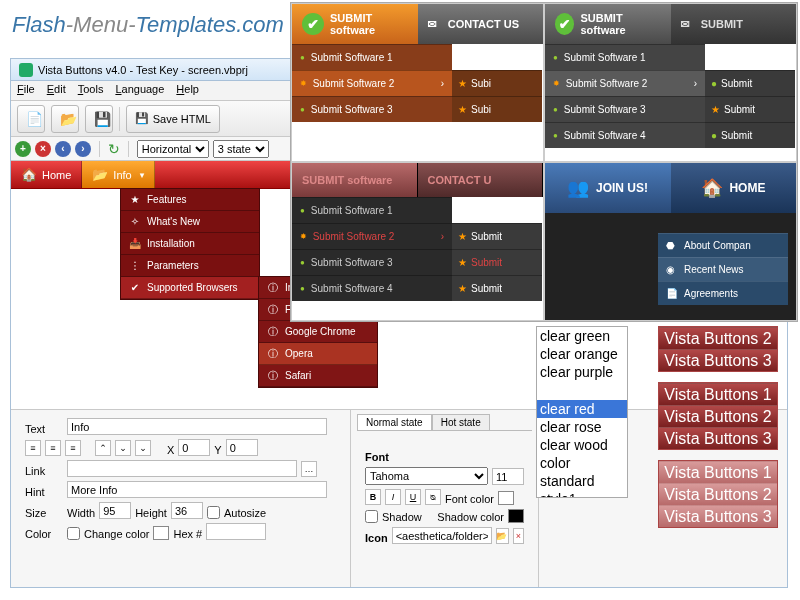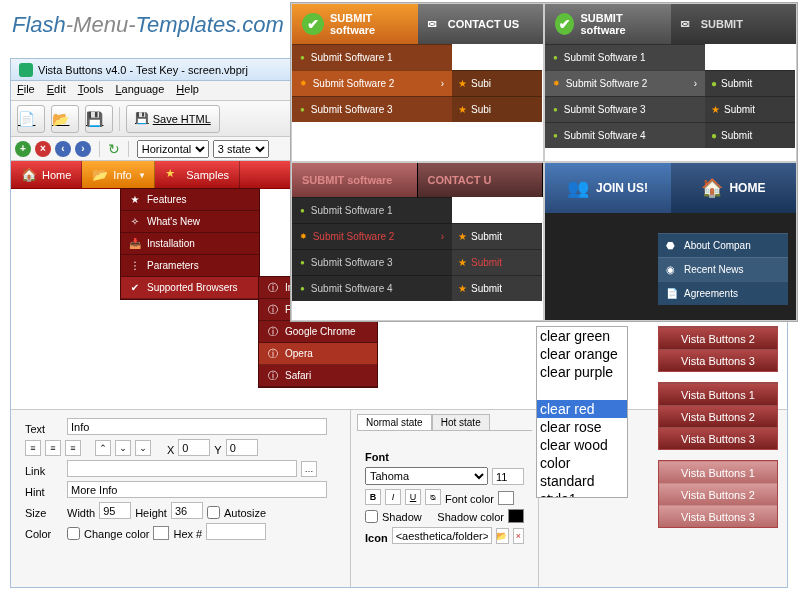--- a/index.html
+++ b/index.html
@@ -9,21 +9,21 @@
 .site-title .dash { color: #888; }
 
 
 .app-window { position: absolute; top: 58px; left: 10px; width: 778px; height: 530px; border: 1px solid #a8c0d8; background: #fff; }
 .titlebar { height: 22px; background: linear-gradient(#eaf3fc,#d2e5f7); border-bottom: 1px solid #a8c0d8; padding: 3px 8px; font-size: 11px; display: flex; align-items: center; }
 .titlebar .appicon { width: 14px; height: 14px; background: #2a6; border-radius: 3px; margin-right: 5px; }
 .menubar { height: 20px; border-bottom: 1px solid #c9c9c9; padding: 2px 6px; display: flex; gap: 12px; font-size: 11px; background: #f3f3f3; }
 .menubar span { cursor: pointer; }
 .menubar span u { text-decoration: underline; }
 .toolbar { height: 36px; border-bottom: 1px solid #c9c9c9; display: flex; align-items: center; gap: 6px; padding: 0 6px; background: linear-gradient(#fafafa,#e9e9e9); }
-.tbtn { width: 28px; height: 28px; border: 1px solid #b9b9b9; border-radius: 3px; background: linear-gradient(#fff,#e5e5e5); display: flex; align-items: center; justify-content: flex-start; font-size: 14px; cursor: pointer; text-decoration: underline; }
+.tbtn { width: 28px; height: 28px; border: 1px solid #b9b9b9; border-radius: 3px; background: linear-gradient(#fff,#e5e5e5); display: flex; align-items: center; justify-content: flex-end; font-size: 14px; cursor: pointer; }
 .tbtn.new::before { content: "📄"; }
 .tbtn.open::before { content: "📂"; }
 .tbtn.save::before { content: "💾"; }
 .tbtn.savehtml { width: auto; padding: 0 8px; font-size: 11px; gap: 4px; }
 .tbtn.savehtml::before { content: "💾"; }
 .tsep { width: 1px; height: 24px; background: #ccc; }
 
 .smallbar { height: 24px; border-bottom: 1px solid #c9c9c9; display: flex; align-items: center; gap: 4px; padding: 0 4px; background: #f6f6f6; }
 .ib { width: 16px; height: 16px; border-radius: 50%; display: inline-flex; align-items: center; justify-content: center; font-size: 10px; color: #fff; cursor: pointer; font-weight: bold; }
 .ib.add { background: #3a9a3a; } .ib.del { background: #c33; } .ib.left { background: #4368b5; } .ib.right { background: #4368b5; }
@@ -67,21 +67,21 @@
 .swatch { width: 16px; height: 14px; border: 1px solid #888; display: inline-block; }
 
 
 .themelist { position: absolute; top: 326px; right: 172px; width: 92px; height: 172px; border: 1px solid #aaa; background: #fff; font-size: 14px; overflow: hidden; }
 .themelist div { padding: 1px 3px; cursor: pointer; }
 .themelist div.sel { background: #3a76d8; color: #fff; margin-top: 19px; }
 
 
 .vbcol { position: absolute; top: 326px; right: 22px; width: 120px; display: flex; flex-direction: column; gap: 10px; }
 .vbgrp { border: 1px solid #a44; }
-.vbgrp .vb { height: 22px; display: flex; align-items: center; justify-content: center; font-size: 11px; color: #fff; cursor: pointer; }
+.vbgrp .vb { height: 22px; display: flex; align-items: center; justify-content: center; font-size: 16px; color: #fff; cursor: pointer; }
 .vbgrp.dark .vb { background: linear-gradient(#b24848,#7a2020); border-top: 1px solid rgba(255,255,255,.2); }
 .vbgrp.light .vb { background: linear-gradient(#d89a9a,#b86a6a); border-top: 1px solid rgba(255,255,255,.2); }
 
 
 .previews { position: absolute; top: 2px; left: 290px; right: 2px; height: 320px; border: 1px solid #aaa; background: #fff; display: grid; grid-template-columns: 1fr 1fr; grid-template-rows: 1fr 1fr; }
 .pcell { border: 1px solid #ccc; position: relative; overflow: hidden; }
 
 .pmenu-btn { height: 40px; display: flex; align-items: center; gap: 6px; padding: 0 10px; color: #fff; font-size: 11px; font-weight: bold; }
 .pmenu-btn .chk { width: 22px; height: 22px; border-radius: 50%; background: #5fbf3a; display: inline-flex; align-items: center; justify-content: center; color: #fff; font-size: 14px; }
 .pmenu-btn.orange { background: linear-gradient(#f39a2c,#c8641a); }
@@ -168,24 +168,20 @@
   </div>
 
   <div class="rednav">
     <div class="item">
         <span class="ico home"></span>
         <span>Home</span>
       </div>
     <div class="item active arrow">
         <span class="ico folder"></span>
         <span>Info</span>
-      </div>
-    <div class="item">
-        <span class="ico star"></span>
-        <span>Samples</span>
       </div>
   </div>
 
   <div class="props">
     <div class="col col1">
       <div class="rowp">
           <span class="lbl">Text</span>
           <input type="text" style="width: 260px;" value="Info">
         </div>
       <div class="rowp">

